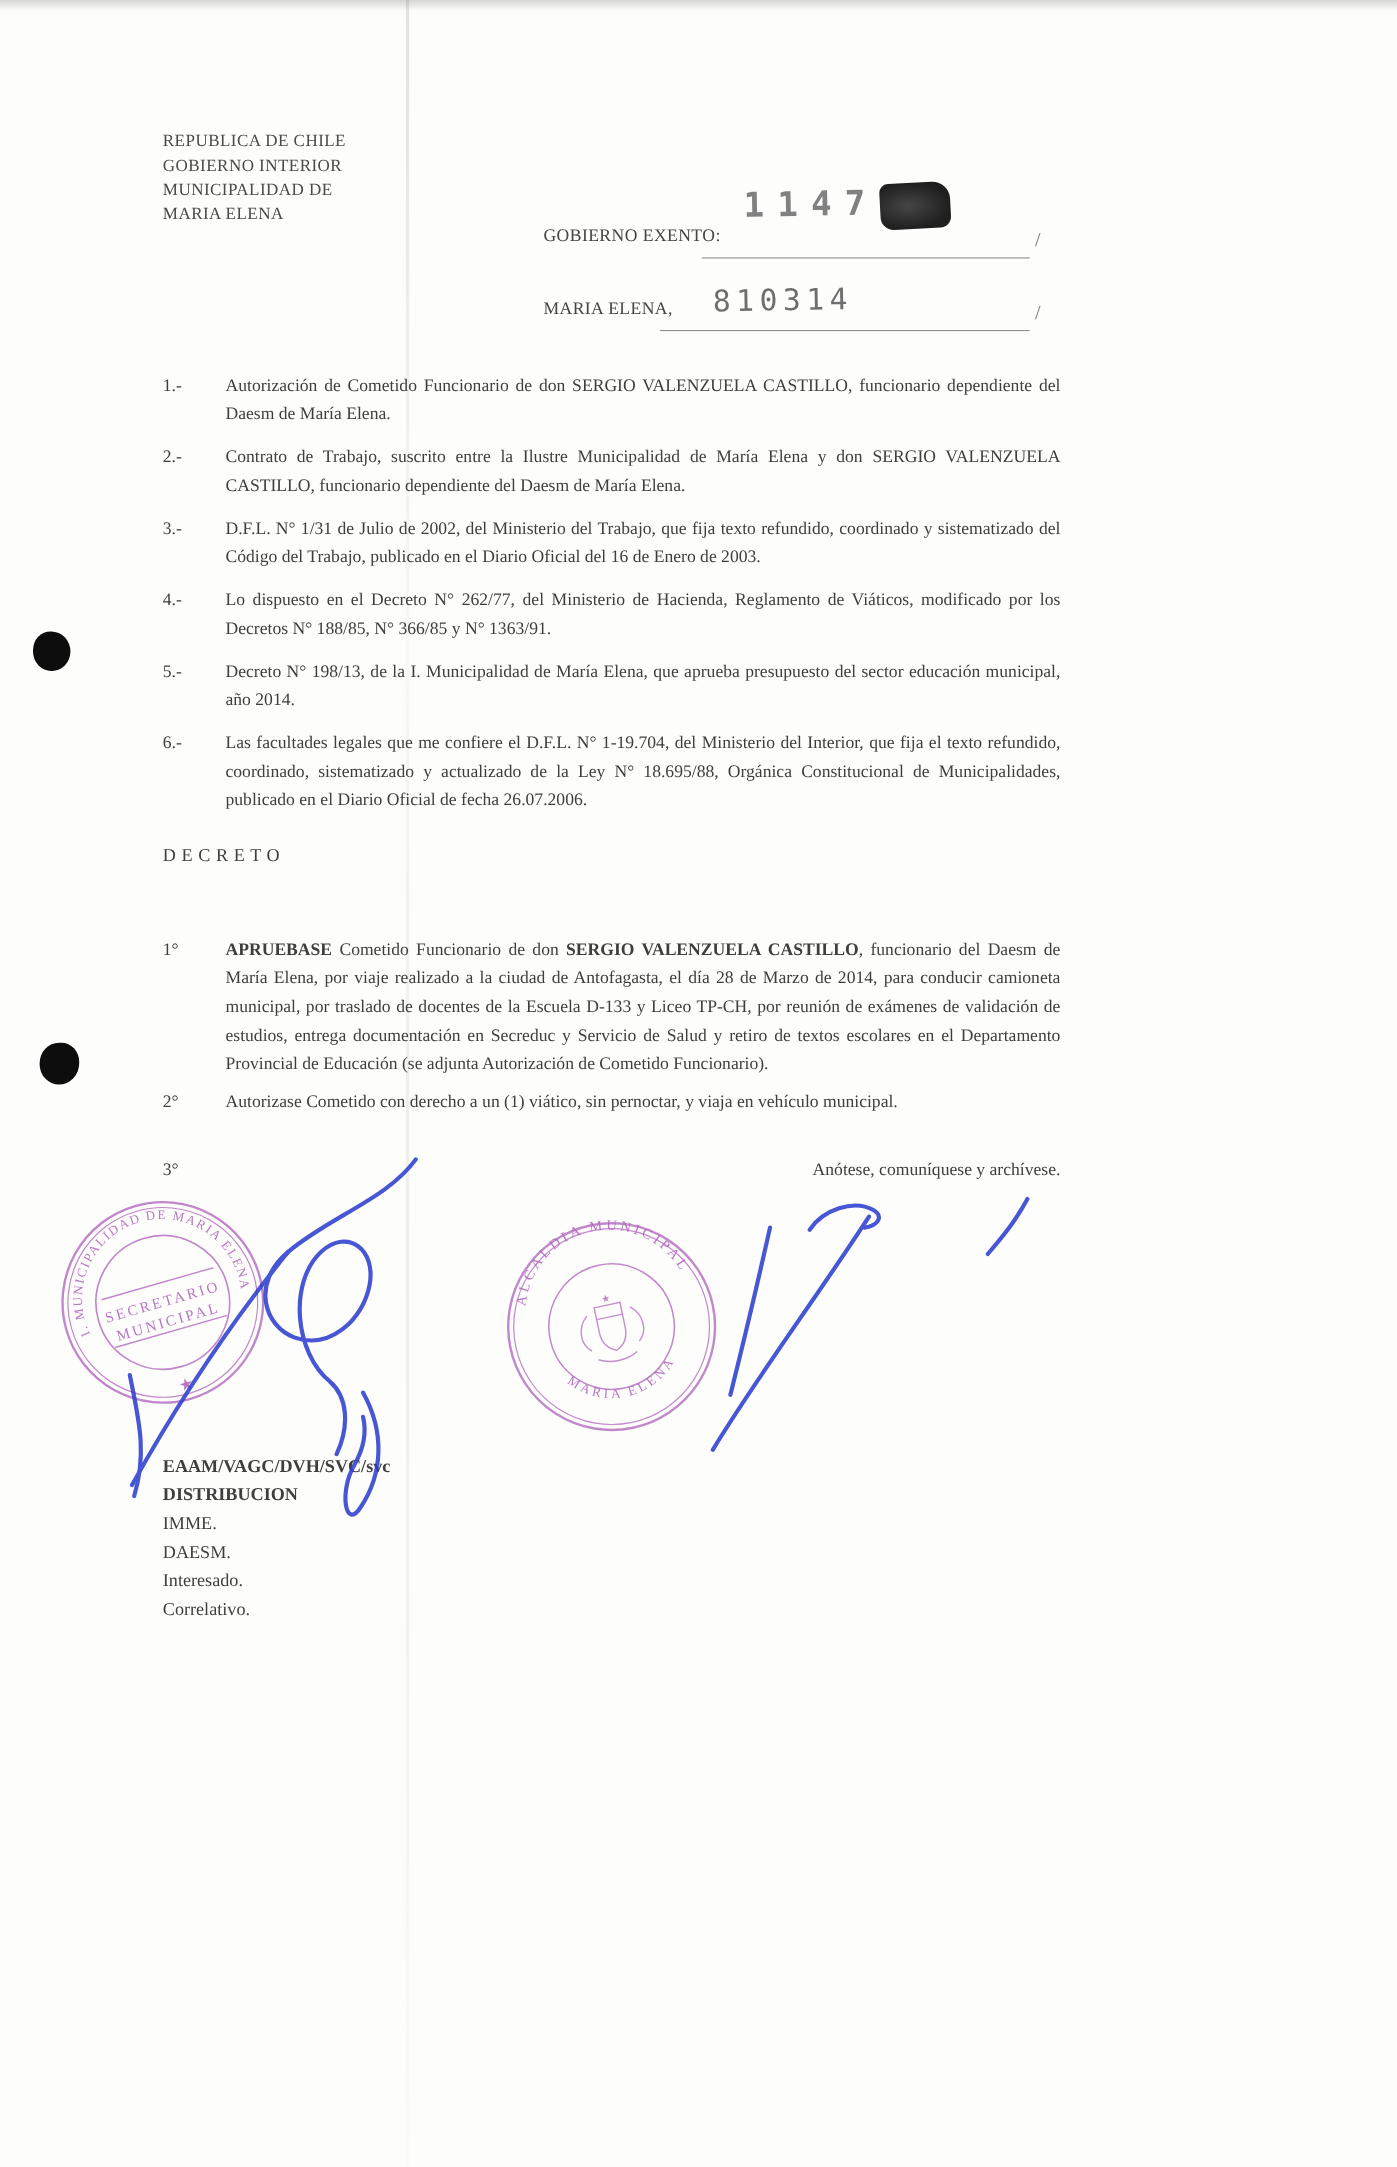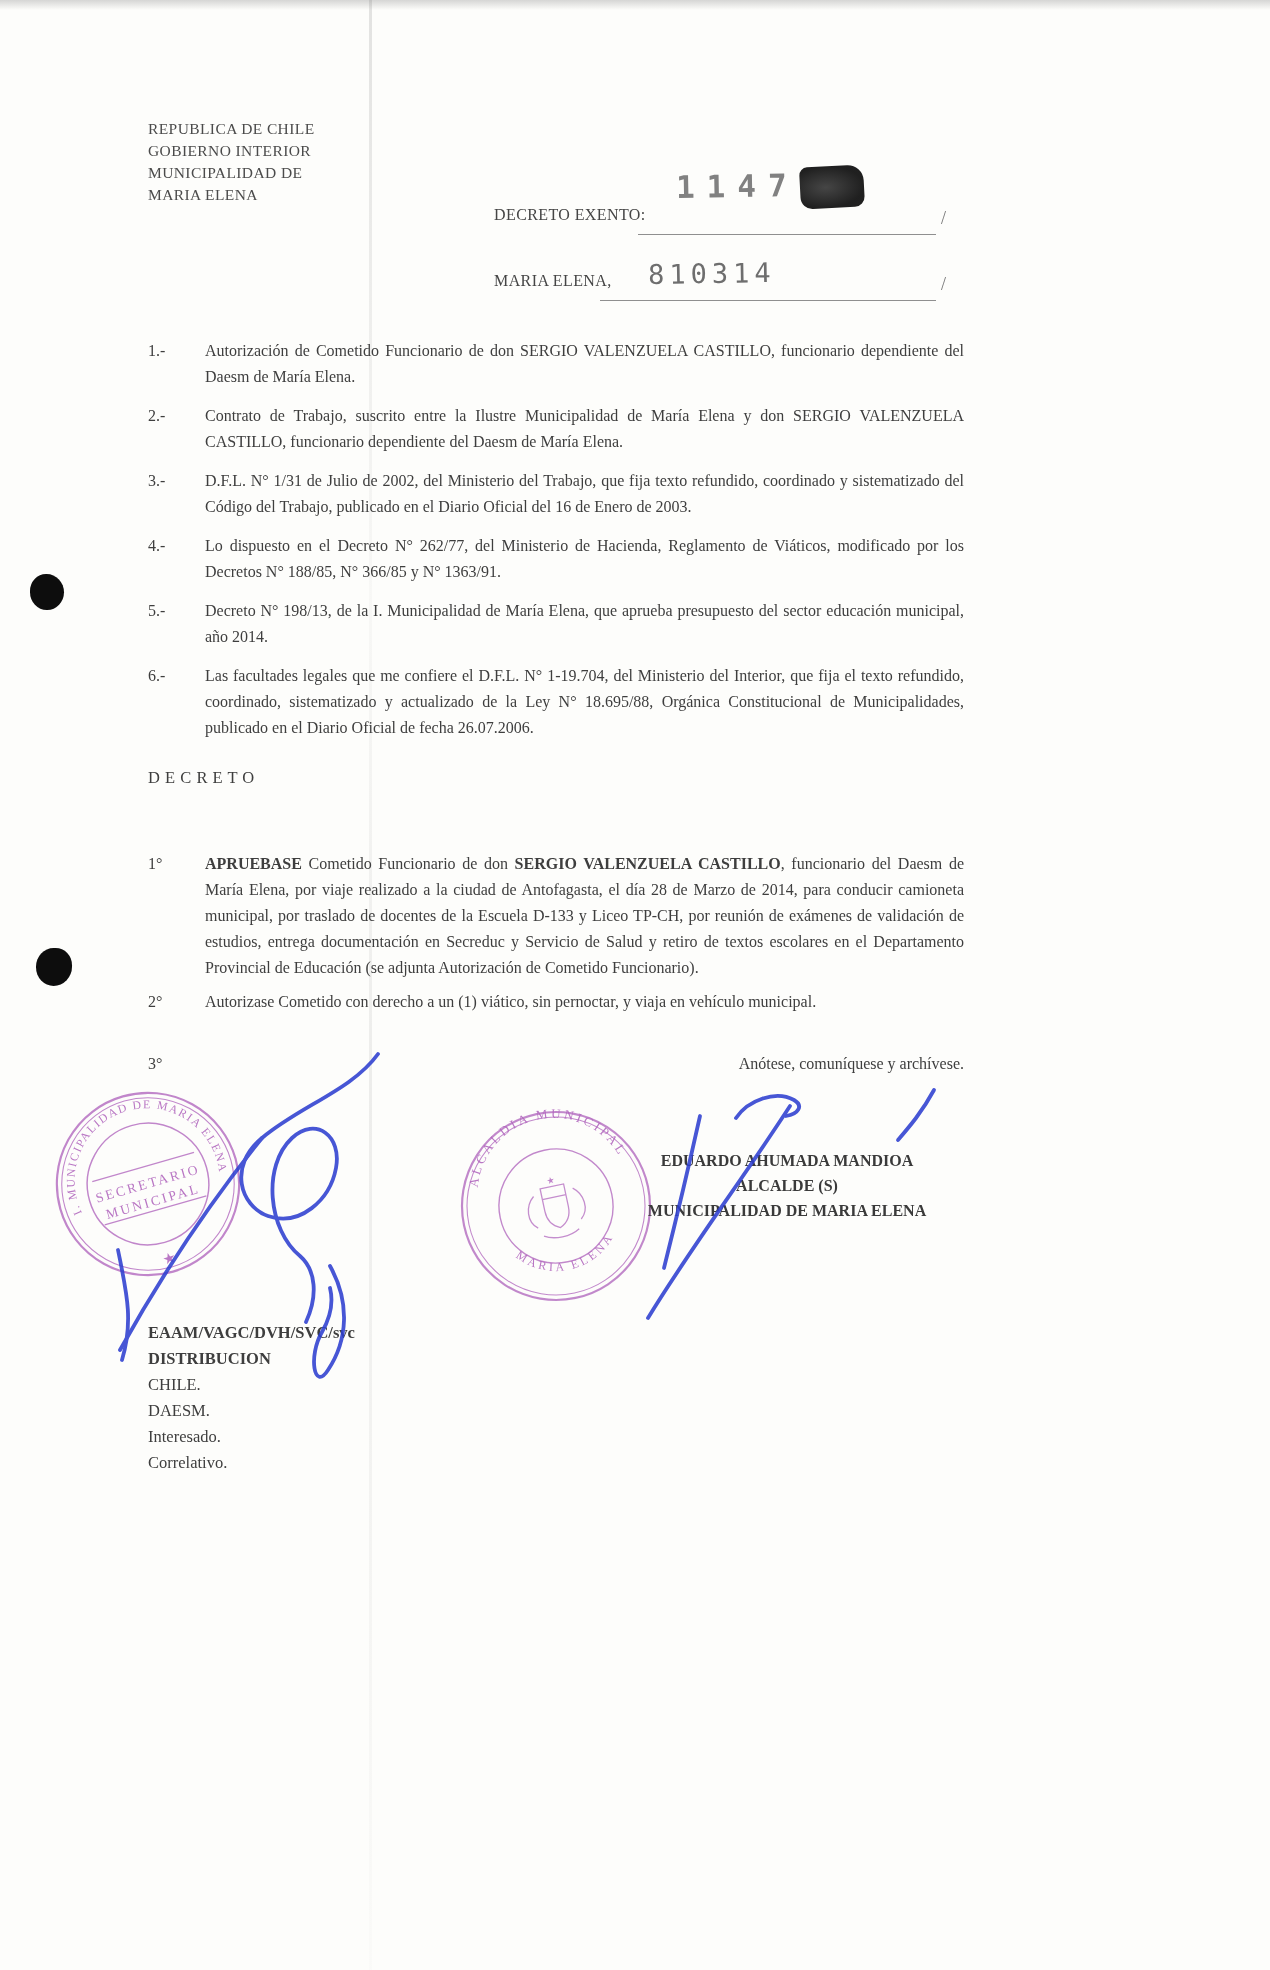--- a/index.html
+++ b/index.html
@@ -78,21 +78,21 @@
   <div class="hole" id="hole1"></div>
   <div class="hole" id="hole2"></div>
 
   <div class="letterhead">
     <div>REPUBLICA DE CHILE</div>
     <div>GOBIERNO  INTERIOR</div>
     <div>MUNICIPALIDAD DE</div>
     <div>MARIA ELENA</div>
   </div>
 
-  <span class="fld-label" id="lbl-decreto">DECRETO EXENTO:</span>
+  <span class="fld-label" id="lbl-decreto">GOBIERNO EXENTO:</span>
   <span class="stamp-num" id="stamp-decreto">1147</span>
   <div class="ink-blob"></div>
   <div class="fld-line" id="line-decreto"></div>
   <span class="slash" id="slash-decreto">/</span>
 
   <span class="fld-label" id="lbl-fecha">MARIA ELENA,</span>
   <span class="stamp-num" id="stamp-fecha">810314</span>
   <div class="fld-line" id="line-fecha"></div>
   <span class="slash" id="slash-fecha">/</span>
 
@@ -177,30 +177,25 @@
     </g>
     <text x="100" y="77" text-anchor="middle" fill="#a54fb4" font-size="9" opacity="0.8">★</text>
     <text fill="#a54fb4" font-size="13" letter-spacing="3" opacity="0.9" font-family="Liberation Serif, serif">
       <textPath href="#rsa-top" xlink:href="#rsa-top" startOffset="50%" text-anchor="middle">ALCALDIA MUNICIPAL</textPath>
     </text>
     <text fill="#a54fb4" font-size="12" letter-spacing="3" opacity="0.9" font-family="Liberation Serif, serif">
       <textPath href="#rsa-bot" xlink:href="#rsa-bot" startOffset="50%" text-anchor="middle">MARIA ELENA</textPath>
     </text>
   </svg>
 
-  <div class="sig-name-block" id="sig-right">
-    <div>EDUARDO AHUMADA MANDIOA</div>
-    <div>ALCALDE (S)</div>
-    <div>MUNICIPALIDAD DE MARIA ELENA</div>
-  </div>
 
   <div class="footer">
     <div class="bold">EAAM/VAGC/DVH/SVC/svc</div>
     <div class="bold">DISTRIBUCION</div>
-    <div>CHILE.</div>
+    <div>IMME.</div>
     <div>DAESM.</div>
     <div>Interesado.</div>
     <div>Correlativo.</div>
   </div>
 
   <svg id="sigs" viewBox="0 0 1010 420" xmlns="http://www.w3.org/2000/svg">
     <g stroke="#2e3fd0" stroke-width="3.8" fill="none" stroke-linecap="round" opacity="0.88">
       <path d="M 378 34 C 352 70 300 86 262 118 C 228 146 240 186 268 196 C 300 207 330 180 336 148 C 342 116 316 96 292 118 C 262 146 268 210 300 236 C 316 250 318 276 306 302"></path>
       <path d="M 262 118 C 220 170 170 240 120 330"></path>
       <path d="M 118 230 C 126 270 134 300 122 340"></path>

